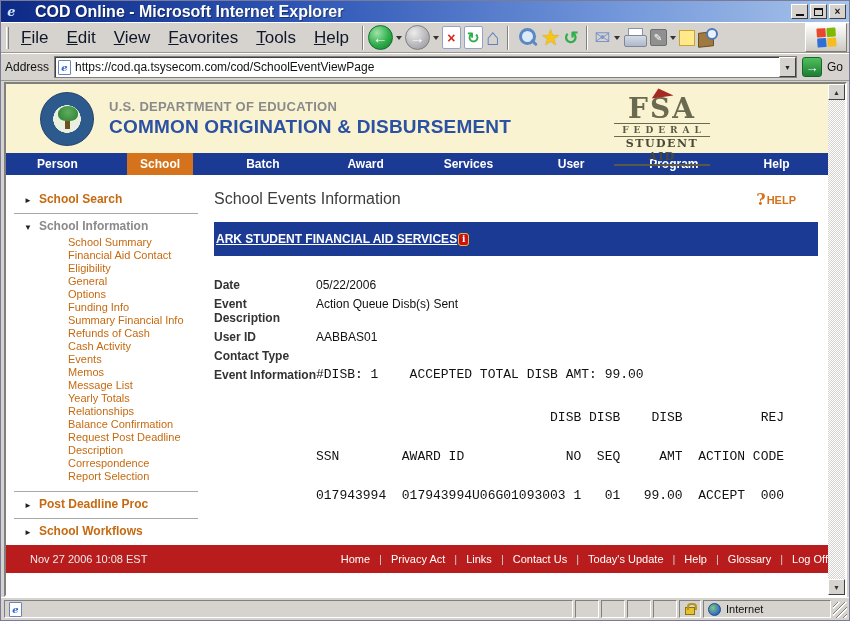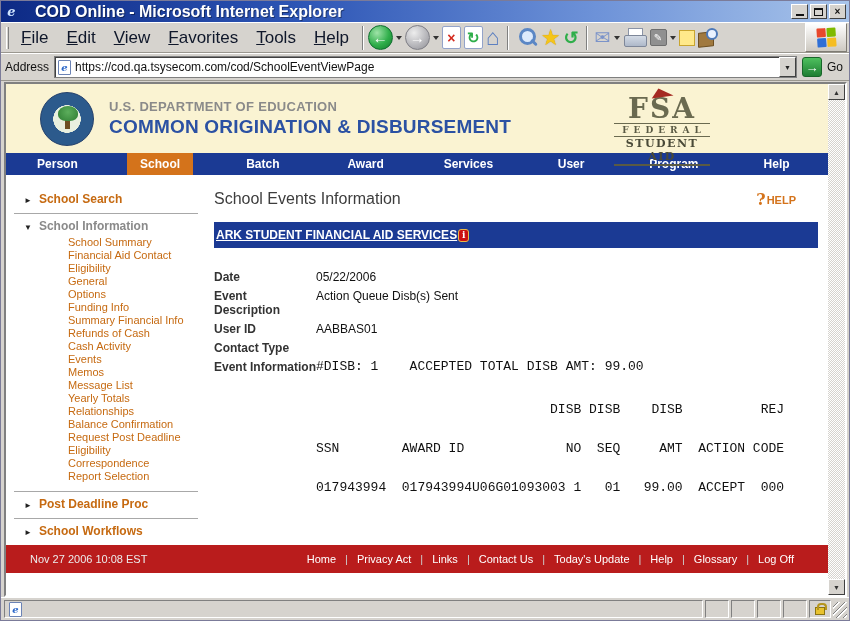--- a/index.html
+++ b/index.html
@@ -117,38 +117,38 @@
   .gray-header { color:#8a8a8a; }
   .side-items { padding:3px 0 1px 42px; }
   .side-item { color:#c66a11; font-size:11px; line-height:13px; cursor:pointer;margin-left:12px; }
 
   .main { flex:1; padding:15px 10px 0 8px; min-width:0; }
   .main-title-row { display:flex; justify-content:space-between; align-items:flex-start; }
   .page-title { font-size:16px; color:#3d3d3d; }
   .help { display:flex; align-items:center; color:#d4731b; font-weight:bold; font-size:11px; margin-right:22px; cursor:pointer; }
   .help-q { font:bold 16px "DejaVu Serif",serif; margin-right:1px; }
 
-  .school-bar { margin-top:13px; height:26px; background:#1b3a94; display:flex; align-items:center; padding-left:2px; }
+  .school-bar { margin-top:13px; height:34px; background:#1b3a94; display:flex; align-items:center; padding-left:2px; }
   .school-link { color:#fff; font-size:12px; font-weight:bold; text-decoration:underline; cursor:pointer; }
   .info-badge { width:11px; height:13px; margin-left:1px; background:#cc1111; border:1px solid #e8b84a; border-radius:3px;
     color:#fff; font:bold 9px/11px "DejaVu Serif",serif; text-align:center; cursor:pointer; }
 
   .fields { margin-top:22px; }
   .field-row { display:flex; margin-bottom:5px; }
   .field-label { width:102px; flex:0 0 102px; font-weight:bold; font-size:12px; color:#333; line-height:14px; }
   .field-value { font-size:12px; color:#111; line-height:14px; }
   .mono { font-family:"Liberation Mono",monospace; font-size:13px; white-space:pre; }
 
   .event-table { margin:28px 0 0 102px; font-family:"Liberation Mono",monospace; font-size:13px; color:#111; }
   .et-line { white-space:pre; line-height:16px; margin-bottom:23px; }
   .et-line:last-child { margin-bottom:0; }
 
   .site-footer { height:28px; flex:0 0 28px; background:#b91c1c; display:flex; align-items:center; }
   .f-time { margin-left:24px; color:#ececec; font-size:11px; }
-  .f-links { margin-left:auto; margin-right:34px; display:flex; align-items:center; gap:9px; }
+  .f-links { margin-left:auto; display:flex; align-items:center; gap:9px; }
   .f-link { color:#fff; font-size:11px; cursor:pointer; }
   .f-sep { color:#cfcfcf; font-size:11px; }
   .bottom-gap { flex:0 0 22px; background:#fff; }
 
   .vscroll { width:17px; flex:0 0 17px; display:flex; flex-direction:column;
     background-image:linear-gradient(45deg,#d6d3ce 25%,transparent 25%,transparent 75%,#d6d3ce 75%),
                      linear-gradient(45deg,#d6d3ce 25%,transparent 25%,transparent 75%,#d6d3ce 75%);
     background-size:2px 2px; background-position:0 0,1px 1px; background-color:#fff; }
   .scroll-btn { height:16px; flex:0 0 16px; background:#d6d3ce; border:1px solid; border-color:#fff #404040 #404040 #fff;
     display:flex; align-items:center; justify-content:center; font-size:7px; color:#333; }
@@ -311,21 +311,21 @@
               <div class="side-item">Funding Info</div>
               <div class="side-item">Summary Financial Info</div>
               <div class="side-item">Refunds of Cash</div>
               <div class="side-item">Cash Activity</div>
               <div class="side-item">Events</div>
               <div class="side-item">Memos</div>
               <div class="side-item">Message List</div>
               <div class="side-item">Yearly Totals</div>
               <div class="side-item">Relationships</div>
               <div class="side-item">Balance Confirmation</div>
-              <div class="side-item">Request Post Deadline Eligibility</div>
+              <div class="side-item">Request Post Deadline Description</div>
               <div class="side-item">Correspondence</div>
               <div class="side-item">Report Selection</div>
             </div>
           </div>
           <div class="side-section">
             <div class="side-header">
               <span class="arr">►</span>
               <span>Post Deadline Proc</span>
             </div>
           </div>
@@ -416,16 +416,20 @@
     <div class="pane pane-main">
       <div class="mini-doc">e</div>
     </div>
     <div class="pane pane-small"></div>
     <div class="pane pane-small"></div>
     <div class="pane pane-small"></div>
     <div class="pane pane-small"></div>
     <div class="pane pane-lock">
       <div class="icon-lock"></div>
     </div>
+    <div class="pane pane-zone">
+      <div class="icon-globe"></div>
+      <span>Internet</span>
+    </div>
     <div class="grip-corner"></div>
   </div>
 
 </div>
 
 </body></html>

